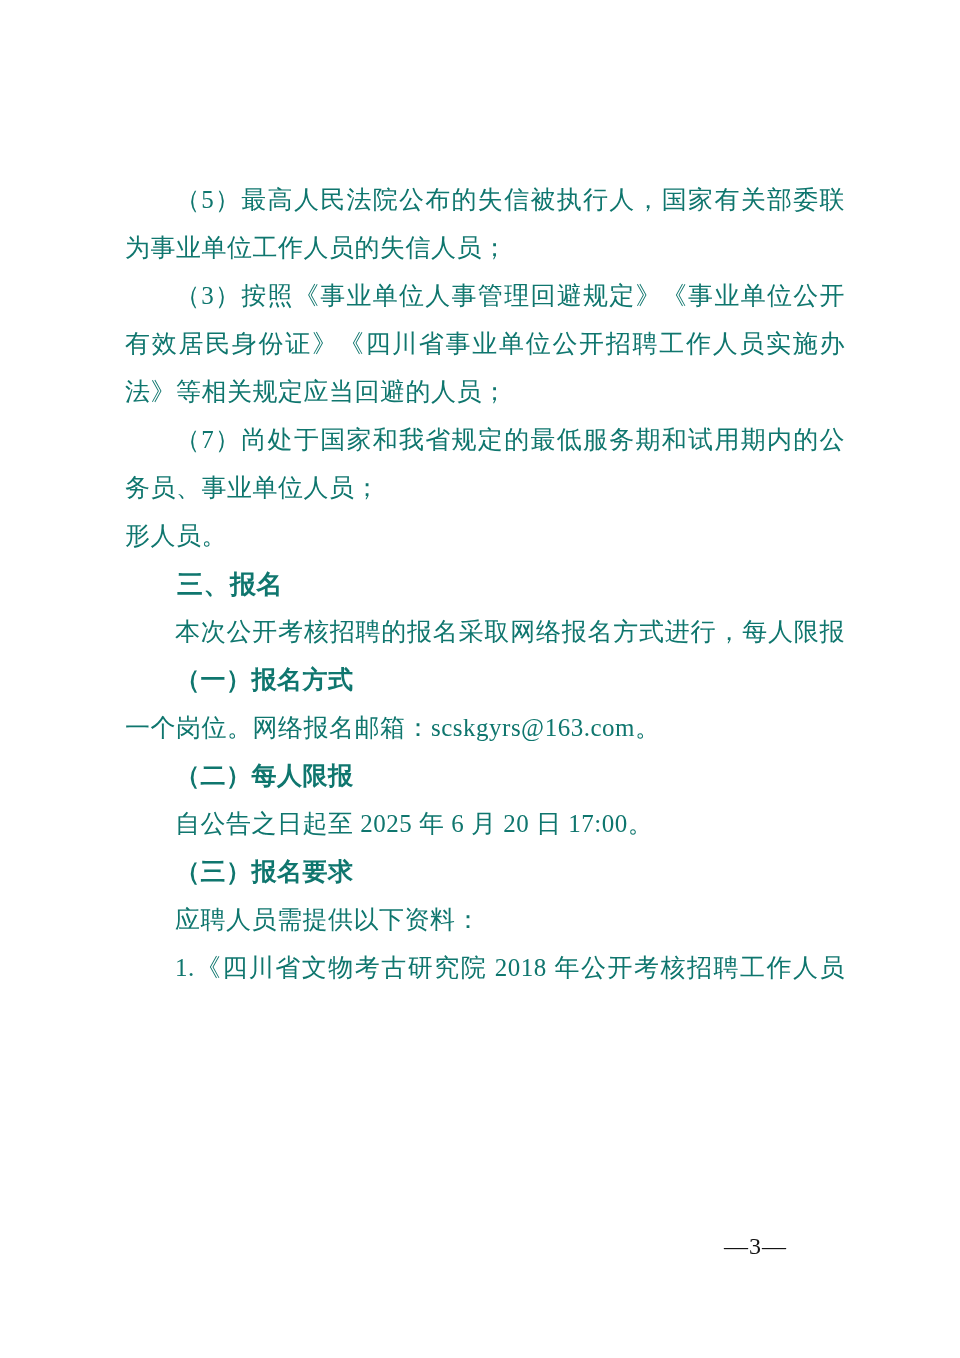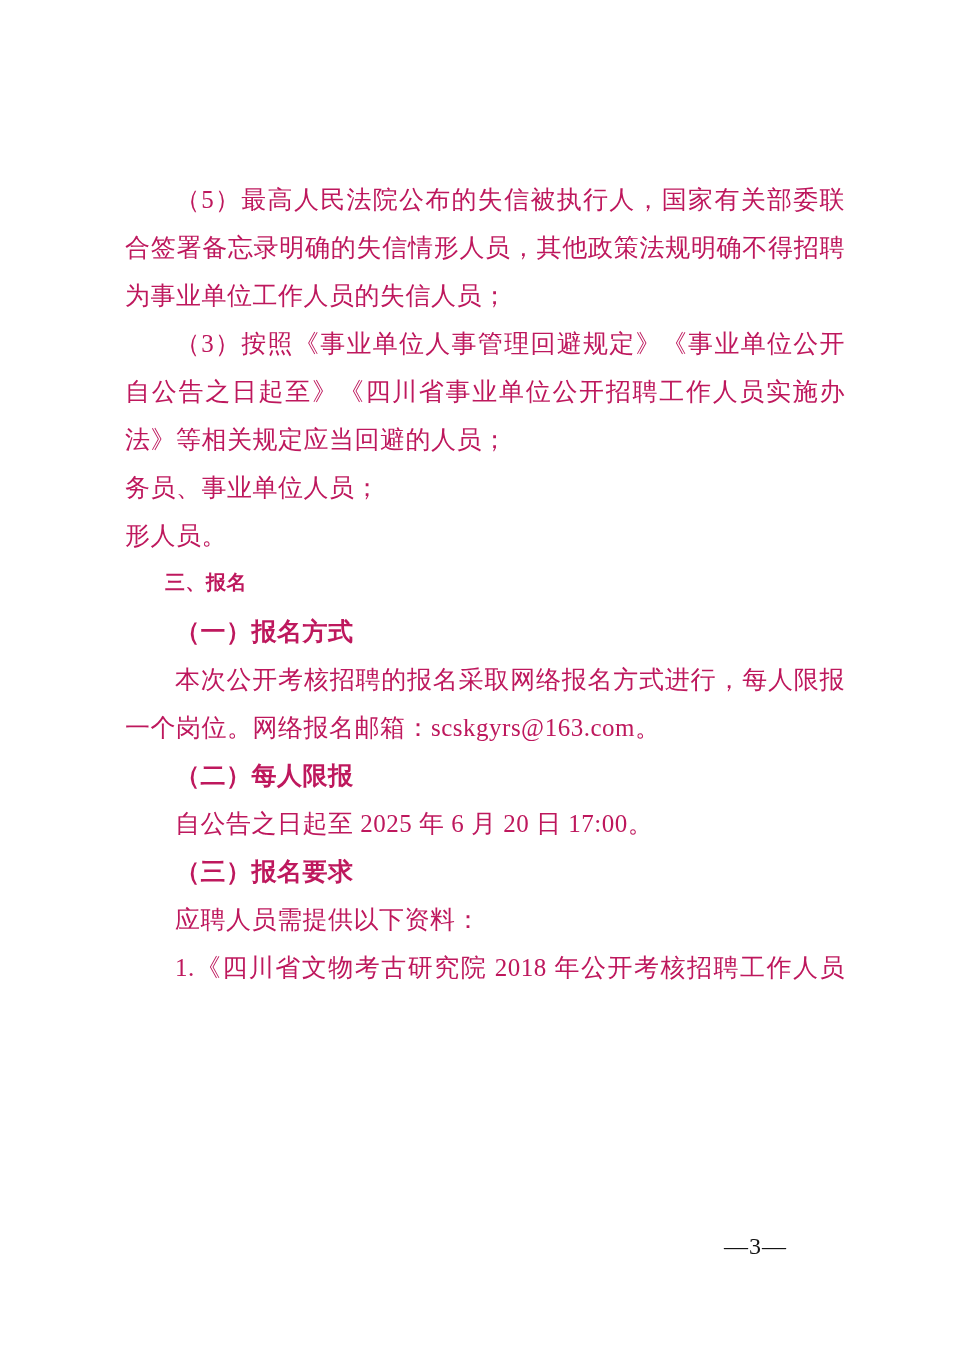--- a/index.html
+++ b/index.html
@@ -21,34 +21,34 @@
     left: 125px;
     top: 176px;
     width: 720px;
   }
   .line {
     font-size: 25px;
     line-height: 48px;
     height: 48px;
     white-space: nowrap;
     letter-spacing: 0.5px;
-    color: #be185d;
+    color: #0f766e;
   }
   .line.justify {
     white-space: normal;
     text-align: justify;
     text-align-last: justify;
   }
   .line.indent {
     text-indent: 2em;
   }
   .line.h2 {
-    font-family: Liberation Mono, monospace;
+    font-family: Liberation Sans, sans-serif;
     font-weight: bold;
-    font-size: 20px;
+    font-size: 26px;
   }
   .line.h3 {
     font-weight: bold;
     font-size: 25px;
   }
   .page-number {
     position: absolute;
     top: 1222px;
     right: 173px;
     font-size: 24px;
@@ -56,30 +56,30 @@
     color: #141414;
     letter-spacing: 1px;
   }
 </style>
 </head>
 <body>
 
 <div class="page">
   <div class="content">
     <div class="line indent justify">（5）最高人民法院公布的失信被执行人，国家有关部委联</div>
-    <div class="line justify">合签署备忘录明确的失信情形人员，其他政策法规明确不得招聘</div>
     <div class="line">为事业单位工作人员的失信人员；</div>
     <div class="line indent justify">（3）按照《事业单位人事管理回避规定》《事业单位公开</div>
-    <div class="line justify">自公告之日起至》《四川省事业单位公开招聘工作人员实施办</div>
+    <div class="line justify">有效居民身份证》《四川省事业单位公开招聘工作人员实施办</div>
     <div class="line">法》等相关规定应当回避的人员；</div>
+    <div class="line indent justify">（7）尚处于国家和我省规定的最低服务期和试用期内的公</div>
     <div class="line">务员、事业单位人员；</div>
     <div class="line">形人员。</div>
     <div class="line h2 indent">三、报名</div>
+    <div class="line indent justify">本次公开考核招聘的报名采取网络报名方式进行，每人限报</div>
     <div class="line h3 indent">（一）报名方式</div>
-    <div class="line indent justify">本次公开考核招聘的报名采取网络报名方式进行，每人限报</div>
     <div class="line">一个岗位。网络报名邮箱：scskgyrs@163.com。</div>
     <div class="line h3 indent">（二）每人限报</div>
     <div class="line indent">自公告之日起至 2025 年 6 月 20 日 17:00。</div>
     <div class="line h3 indent">（三）报名要求</div>
     <div class="line indent">应聘人员需提供以下资料：</div>
     <div class="line indent justify">1.《四川省文物考古研究院 2018 年公开考核招聘工作人员</div>
   </div>
   <div class="page-number">—3—</div>
 </div>
 

